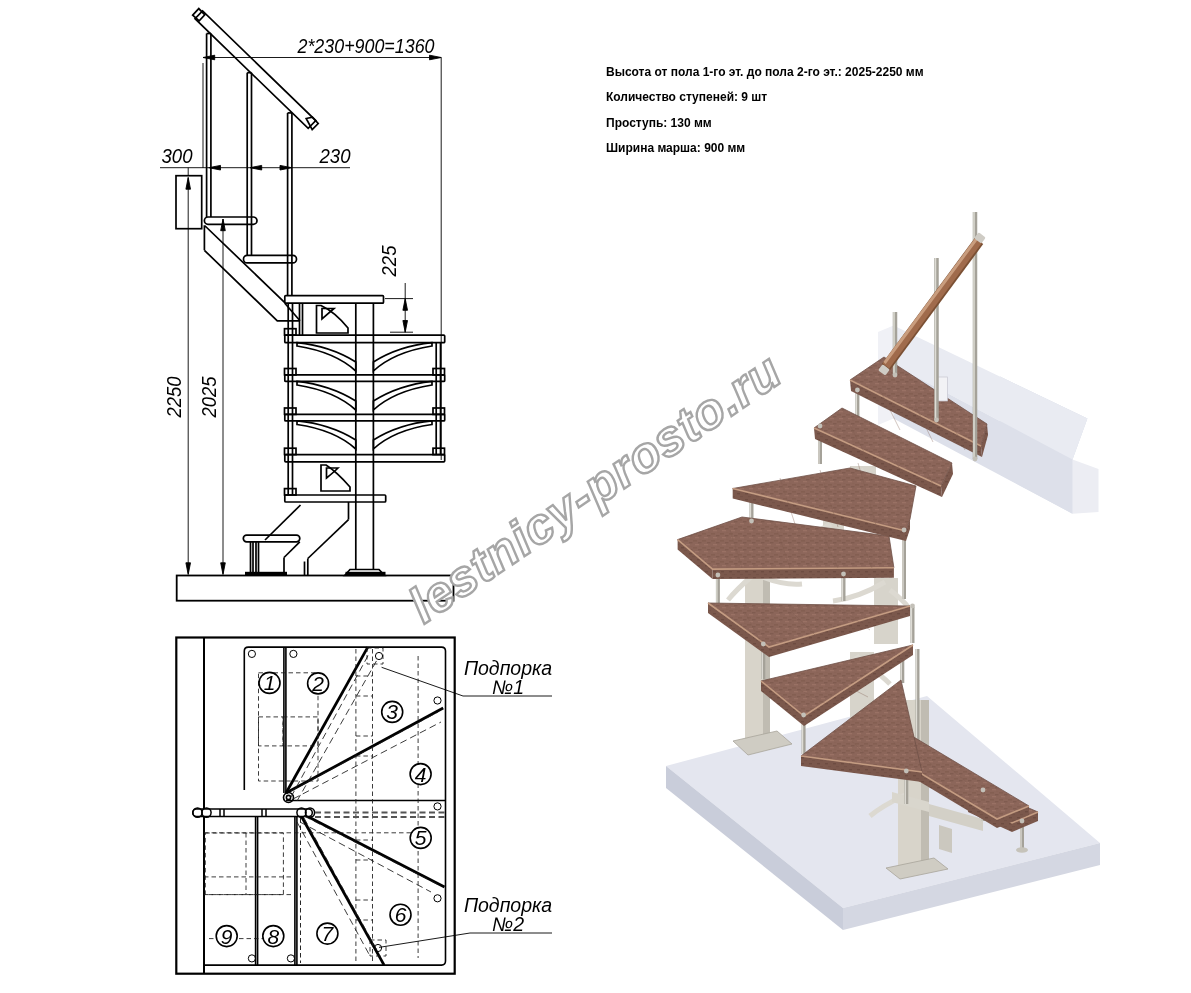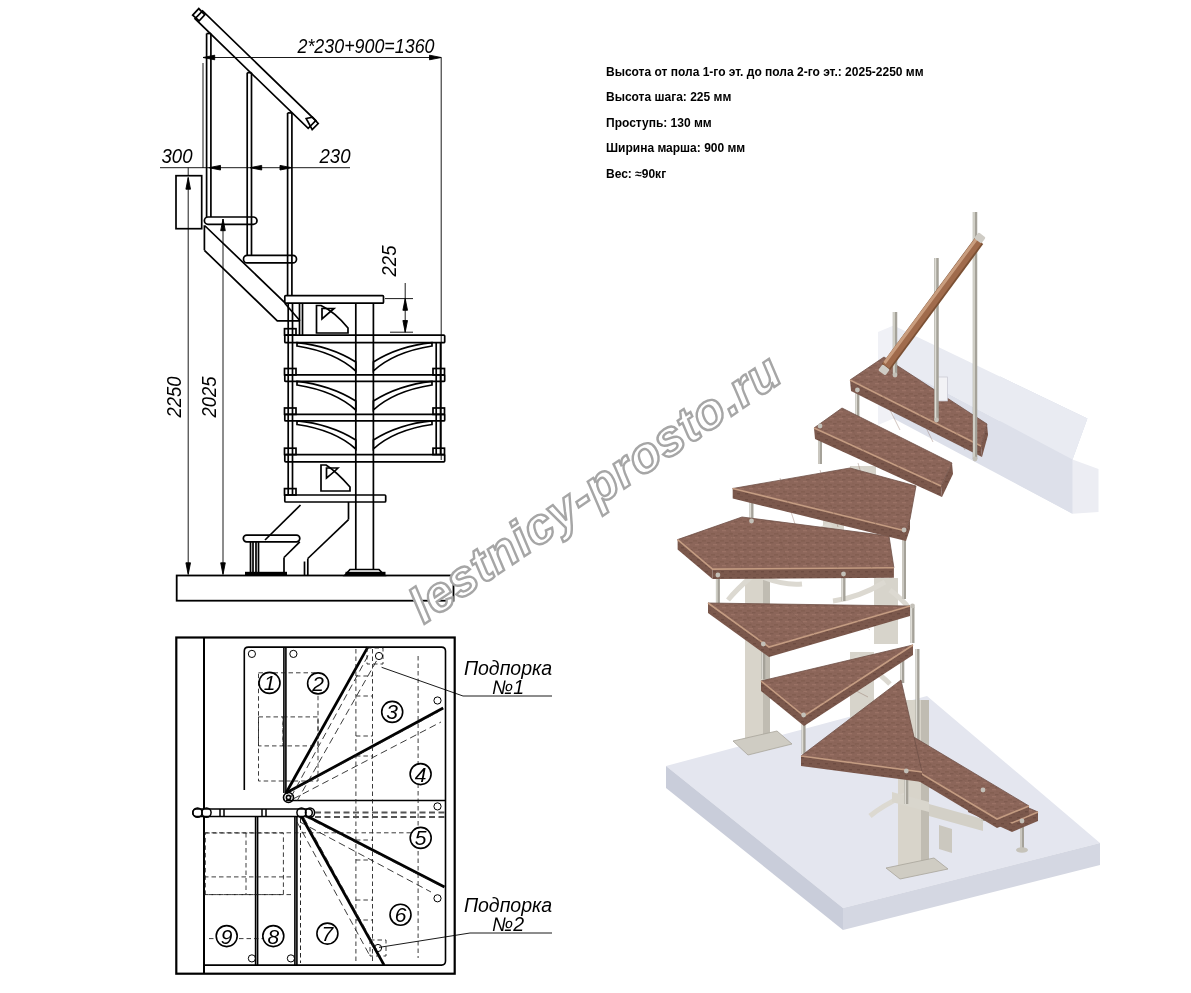--- a/index.html
+++ b/index.html
@@ -5,24 +5,23 @@
 html,body{margin:0;padding:0;background:#fff;}
 body{width:1191px;height:993px;position:relative;font-family:"Liberation Sans",sans-serif;overflow:hidden;-webkit-font-smoothing:antialiased;}
 #specs{position:absolute;left:606px;top:60px;font-size:12px;line-height:25.4px;color:#000;white-space:nowrap;font-weight:bold;}
 svg{position:absolute;left:0;top:0;}
 </style>
 </head>
 <body>
 
 <div id="specs">
 <div>Высота от пола 1-го эт. до пола 2-го эт.: 2025-2250 мм</div>
-<div>Высота шага: 225 мм</div>
+<div>Количество ступеней: 9 шт</div>
 <div>Проступь: 130 мм</div>
 <div>Ширина марша: 900 мм</div>
-<div>Вес: ≈90кг</div>
 </div>
 <svg width="1191" height="993" viewBox="0 0 1191 993">
 <g id="elev" fill="none" stroke="#000" stroke-width="1.7">
 
 <g>
 <polygon points="202.6,10.9 195,18.7 308.2,128.4 315.8,120.6"></polygon>
 <polygon points="192.7,15.2 198.8,8.6 204.8,14.8 199.2,20.8"></polygon>
 <polygon points="306.2,118.5 312.4,117.2 318.2,123.5 312.2,129.6"></polygon>
 </g>
 

